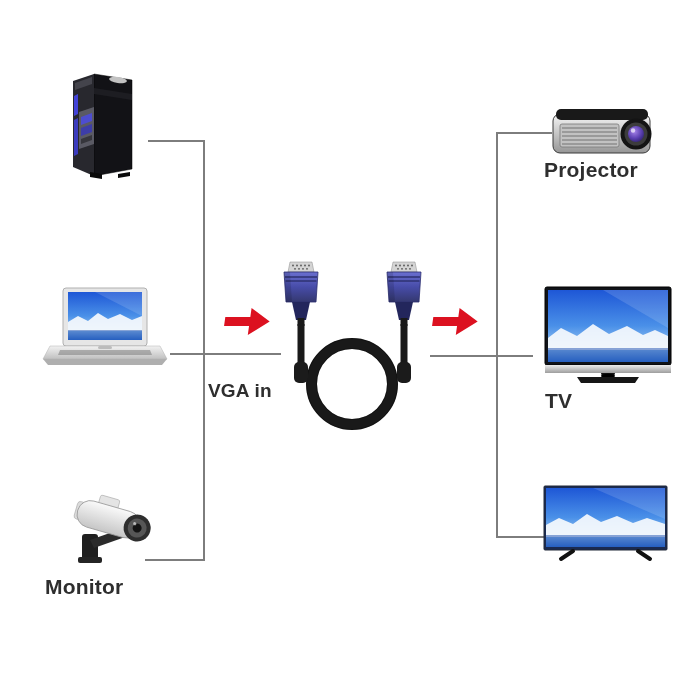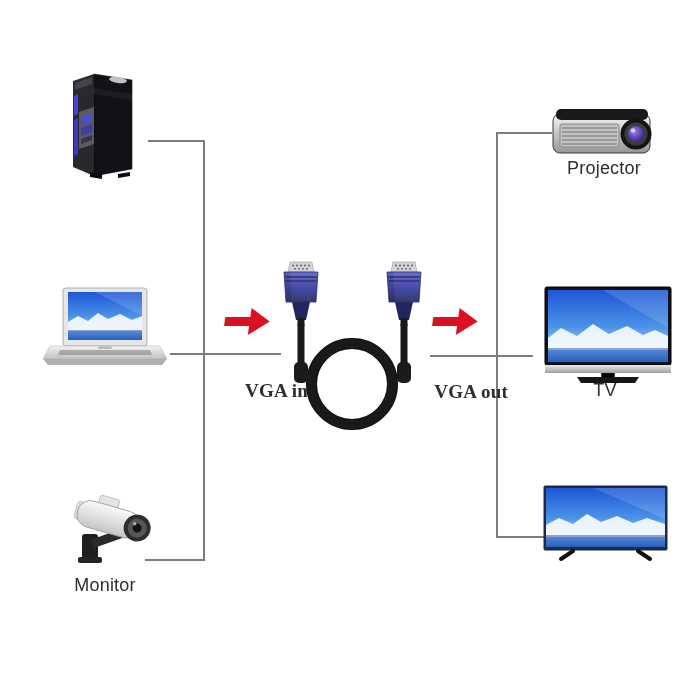--- a/index.html
+++ b/index.html
@@ -2,26 +2,26 @@
 <html><head>
 <meta charset="utf-8">
 <style>
   html,body{margin:0;padding:0;background:#fff;}
   #canvas{
     position:relative;width:700px;height:700px;background:#ffffff;
     font-family:"Liberation Sans", sans-serif;overflow:hidden;
   }
   .abs{position:absolute;}
   .dev-label{
-    position:absolute;text-align:center;color:#2e2e2e;
-    font-size:18px;font-weight:400;letter-spacing:.2px;
+    position:absolute;color:#2e2e2e;
+    font-size:21px;font-weight:700;letter-spacing:.2px;
   }
   .vga-label{
-    position:absolute;text-align:right;color:#2e2e2e;
-    font-size:19px;font-weight:600;letter-spacing:.2px;font-family:Liberation Serif, serif;
+    position:absolute;text-align:left;color:#2e2e2e;
+    font-size:19px;font-weight:600;letter-spacing:.2px;
   }
   svg{display:block;}
 </style>
 </head>
 <body>
 
 <div id="canvas">
 
   <svg class="abs" style="left:0;top:0;" width="700" height="700" viewBox="0 0 700 700">
     <polyline points="148,141 204,141 204,560 145,560" fill="none" stroke="#7d7d7d" stroke-width="2"></polyline>
@@ -166,21 +166,20 @@
     </svg>
   </div>
 
   <div class="abs" style="left:432px;top:305px;">
     <svg width="47" height="33" viewBox="0 0 47 33">
       <g transform="translate(3,0) skewX(-8)">
         <polygon points="0,12 25,12 25,3 45,16.5 25,30 25,21 0,21" fill="#dc1120"></polygon>
       </g>
     </svg>
   </div>
-  <div class="vga-label" style="left:408px;top:381px;width:100px;">VGA out</div>
 
   <div class="abs" style="left:552px;top:107px;">
     <svg width="100" height="49" viewBox="0 0 100 49">
       <defs>
         <linearGradient id="silvP" x1="0" y1="0" x2="0" y2="1">
           <stop offset="0" stop-color="#f5f5f5"></stop>
             <stop offset="1" stop-color="#969696"></stop>
         </linearGradient>
         <radialGradient id="lensG" cx="0.4" cy="0.35" r="0.8">
           <stop offset="0" stop-color="#a583e8"></stop>
@@ -223,21 +222,21 @@
       <rect x="5" y="4" width="120" height="72" fill="url(#skyT)"></rect>
       <polygon points="60,4 125,4 125,42" fill="#ffffff" opacity="0.14"></polygon>
       <polygon points="5,52 18,42 34,50 50,38 66,48 84,40 100,49 112,44 125,50 125,64 5,64" fill="#f6fafd" opacity="0.92"></polygon>
       <rect x="5" y="62" width="120" height="14" fill="#1d4fb0" opacity="0.5"></rect>
       <rect x="2" y="79" width="126" height="8" fill="url(#silvT)"></rect>
       <polygon points="58,87 72,87 71,91 59,91" fill="#141414"></polygon>
       <ellipse cx="65" cy="90" rx="7" ry="2.2" fill="#000"></ellipse>
       <polygon points="34,91 96,91 92,97 38,97" fill="#161616"></polygon>
     </svg>
   </div>
-  <div class="dev-label" style="left:545px;top:380px;width:120px;">TV</div>
+  <div class="dev-label" style="left:545px;top:389px;width:120px;">TV</div>
 
   <div class="abs" style="left:543px;top:485px;">
     <svg width="125" height="80" viewBox="0 0 125 80">
       <defs>
         <linearGradient id="skyD" x1="0" y1="0" x2="0" y2="1">
           <stop offset="0" stop-color="#1e57d6"></stop>
             <stop offset="0.5" stop-color="#4a90e8"></stop>
           <stop offset="0.8" stop-color="#9cc8f2"></stop>
             <stop offset="1" stop-color="#2f6fd0"></stop>
         </linearGradient>

